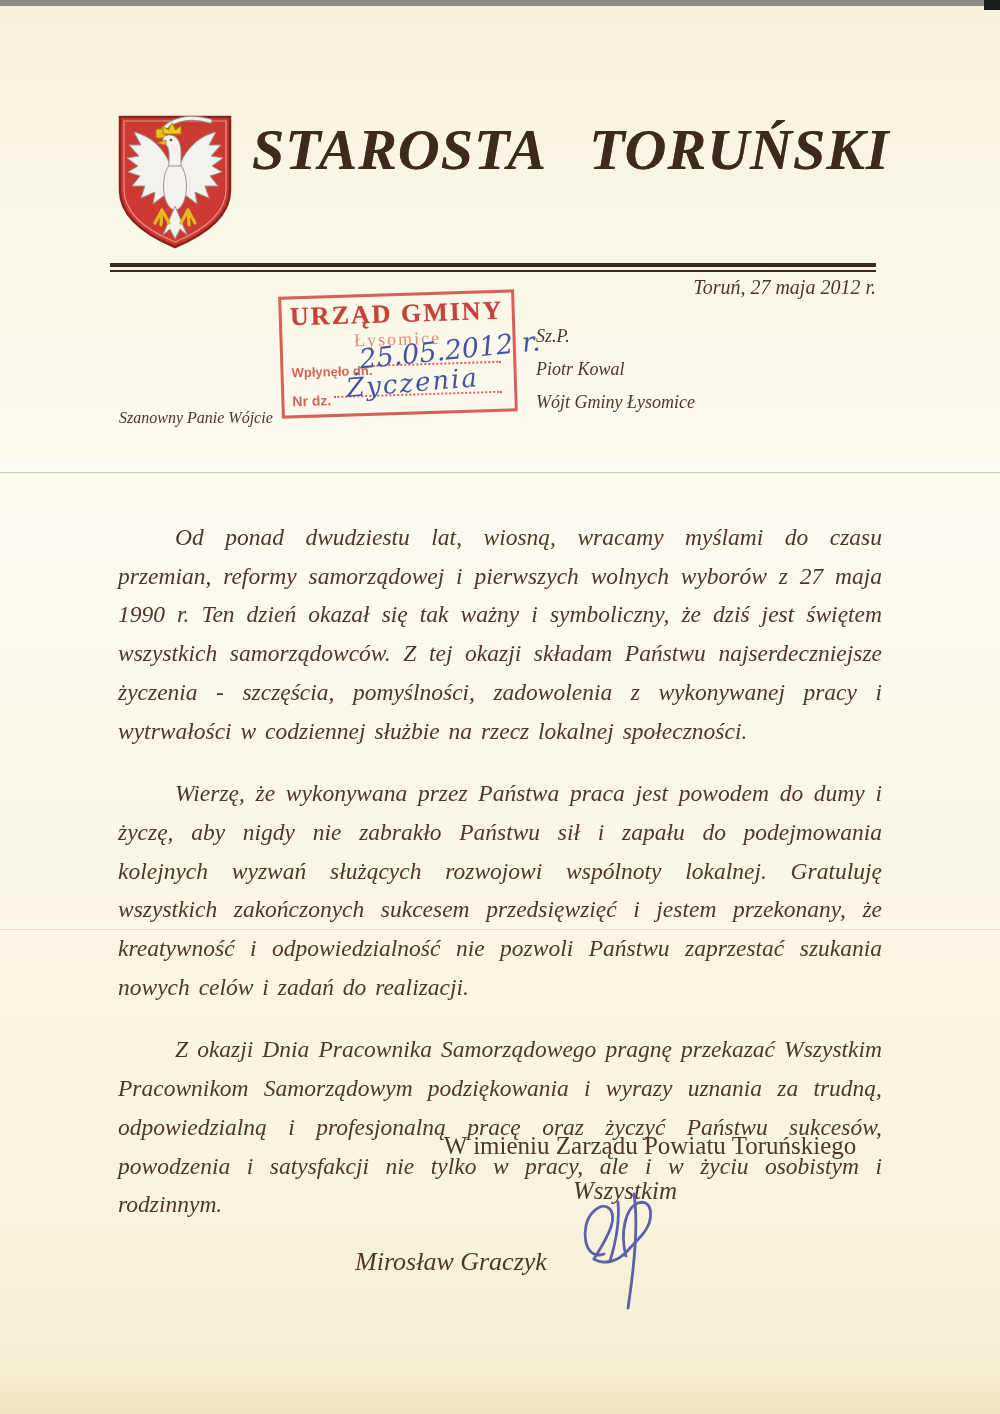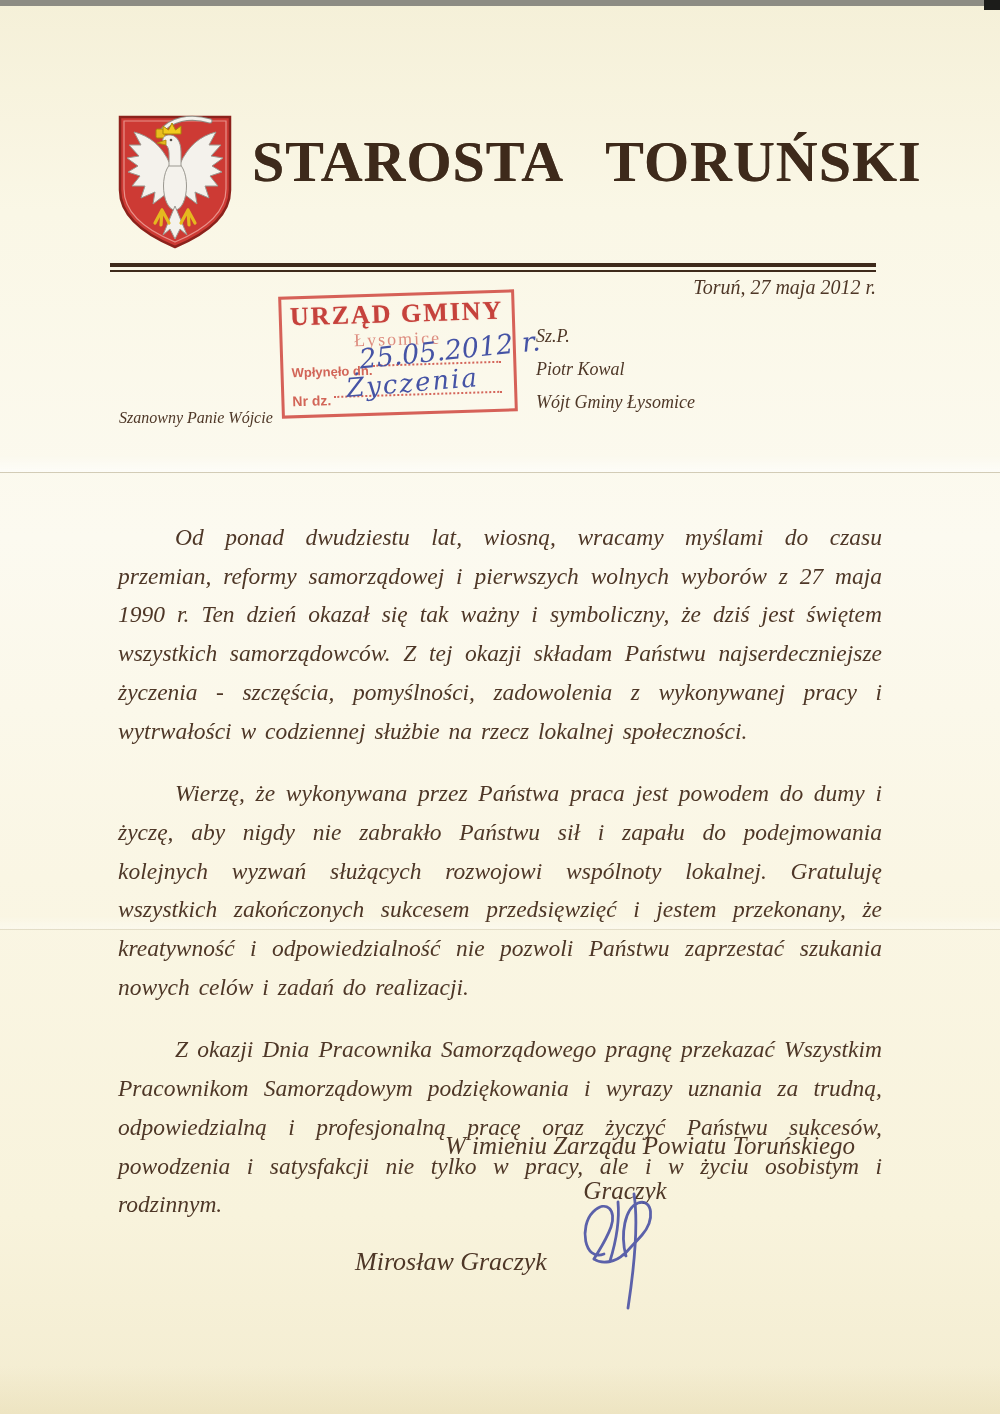--- a/index.html
+++ b/index.html
@@ -11,22 +11,22 @@
   .page{
     position:relative;width:1000px;height:1414px;margin:0 auto;overflow:hidden;
     background:linear-gradient(180deg,#f5f0d8 0%,#faf7e6 15%,#fcfaf0 38%,#faf6e4 62%,#f8f3dc 86%,#f3ecd0 100%);
   }
   .scan-strip{position:absolute;top:0;left:0;width:100%;height:6px;background:#8d8c84}
   .scan-corner{position:absolute;top:0;right:0;width:16px;height:10px;background:#1c1c1a}
 
   .coa{position:absolute;left:114px;top:112px;width:122px;height:140px}
 
   .title{
-    position:absolute;left:252px;top:128px;width:648px;white-space:nowrap;
-    font-weight:bold;font-size:58px;letter-spacing:1px;word-spacing:30px;
+    position:absolute;left:252px;top:116px;width:648px;white-space:nowrap;
+    font-style:italic;font-weight:bold;font-size:58px;letter-spacing:1px;word-spacing:30px;
     color:var(--header-ink);text-shadow:0 0 .6px rgba(62,42,27,.7);
   }
 
   .rule{position:absolute;left:110px;top:263px;width:766px}
   .rule .thick{height:4px;background:var(--header-ink)}
   .rule .thin{height:2px;background:var(--header-ink);margin-top:3px}
 
   .dateline{
     position:absolute;left:110px;top:276px;width:766px;text-align:right;
     font-style:italic;font-size:20px;color:var(--ink);
@@ -71,21 +71,21 @@
   .crease-1{top:455px;height:18px;background:linear-gradient(180deg,rgba(255,255,255,0),rgba(255,255,255,.6));border-bottom:1px solid rgba(170,158,125,.5)}
   .crease-2{top:916px;height:14px;background:linear-gradient(180deg,rgba(255,255,255,0),rgba(255,255,255,.35));border-bottom:1px solid rgba(170,158,125,.28)}
   .bottom-shade{position:absolute;bottom:0;left:0;width:100%;height:48px;background:linear-gradient(180deg,rgba(236,226,190,0),rgba(233,222,182,.55));pointer-events:none}
 
   .body-text{position:absolute;left:118px;top:506px;width:764px;color:var(--ink)}
   .body-text p{
     margin:12px 0 24px 0;font-style:italic;font-size:23.5px;line-height:38.7px;
     text-align:justify;text-indent:57px;word-spacing:3px;
   }
 
-  .on-behalf{position:absolute;left:380px;top:1132px;width:540px;text-align:center;font-style:italic;font-size:25px;color:var(--ink)}
+  .on-behalf{position:absolute;left:380px;top:1132px;width:540px;text-align:center;font-size:25px;color:var(--ink)}
   .role{position:absolute;left:355px;top:1177px;width:540px;text-align:center;font-style:italic;font-size:25px;color:var(--ink)}
   .signature{position:absolute;left:568px;top:1190px;width:118px;height:122px}
   .signatory{position:absolute;left:355px;top:1247px;width:540px;text-align:left;font-style:italic;font-size:26px;color:var(--ink)}
 </style>
 </head>
 <body>
 
 <div class="page">
 
   <div class="scan-strip"></div>
@@ -148,21 +148,21 @@
   <div class="crease crease-1"></div>
   <div class="crease crease-2"></div>
 
   <div class="body-text">
     <p>Od ponad dwudziestu lat, wiosną, wracamy myślami do czasu przemian, reformy samorządowej i pierwszych wolnych wyborów z 27 maja 1990 r. Ten dzień okazał się tak ważny i symboliczny, że dziś jest świętem wszystkich samorządowców. Z tej okazji składam Państwu najserdeczniejsze życzenia - szczęścia, pomyślności, zadowolenia z wykonywanej pracy i wytrwałości w codziennej służbie na rzecz lokalnej społeczności.</p>
     <p>Wierzę, że wykonywana przez Państwa praca jest powodem do dumy i życzę, aby nigdy nie zabrakło Państwu sił i zapału do podejmowania kolejnych wyzwań służących rozwojowi wspólnoty lokalnej. Gratuluję wszystkich zakończonych sukcesem przedsięwzięć i jestem przekonany, że kreatywność i odpowiedzialność nie pozwoli Państwu zaprzestać szukania nowych celów i zadań do realizacji.</p>
     <p>Z okazji Dnia Pracownika Samorządowego pragnę przekazać Wszystkim Pracownikom Samorządowym podziękowania i wyrazy uznania za trudną, odpowiedzialną i profesjonalną pracę oraz życzyć Państwu sukcesów, powodzenia i satysfakcji nie tylko w pracy, ale i w życiu osobistym i rodzinnym.</p>
   </div>
 
   <div class="on-behalf">W imieniu Zarządu Powiatu Toruńskiego</div>
-  <div class="role">Graczyk</div>
+  <div class="role">Wszystkim</div>
 
   <div class="signature">
     <svg width="118" height="122" viewBox="0 0 118 122" xmlns="http://www.w3.org/2000/svg">
       <g stroke="#4e55a6" stroke-width="2.8" fill="none" stroke-linecap="round" opacity=".92">
         <path d="M36,64 C16,72 11,36 25,22 C38,9 49,20 43,37 C37,53 29,63 26,69"></path>
         <path d="M26,69 C34,75 48,72 56,64"></path>
         <path d="M50,12 C52,34 46,58 42,71"></path>
         <path d="M58,66 C52,44 57,18 70,13 C85,8 87,30 74,45 C66,54 59,61 56,65"></path>
         <path d="M66,4 C70,30 67,72 60,118"></path>
       </g>

